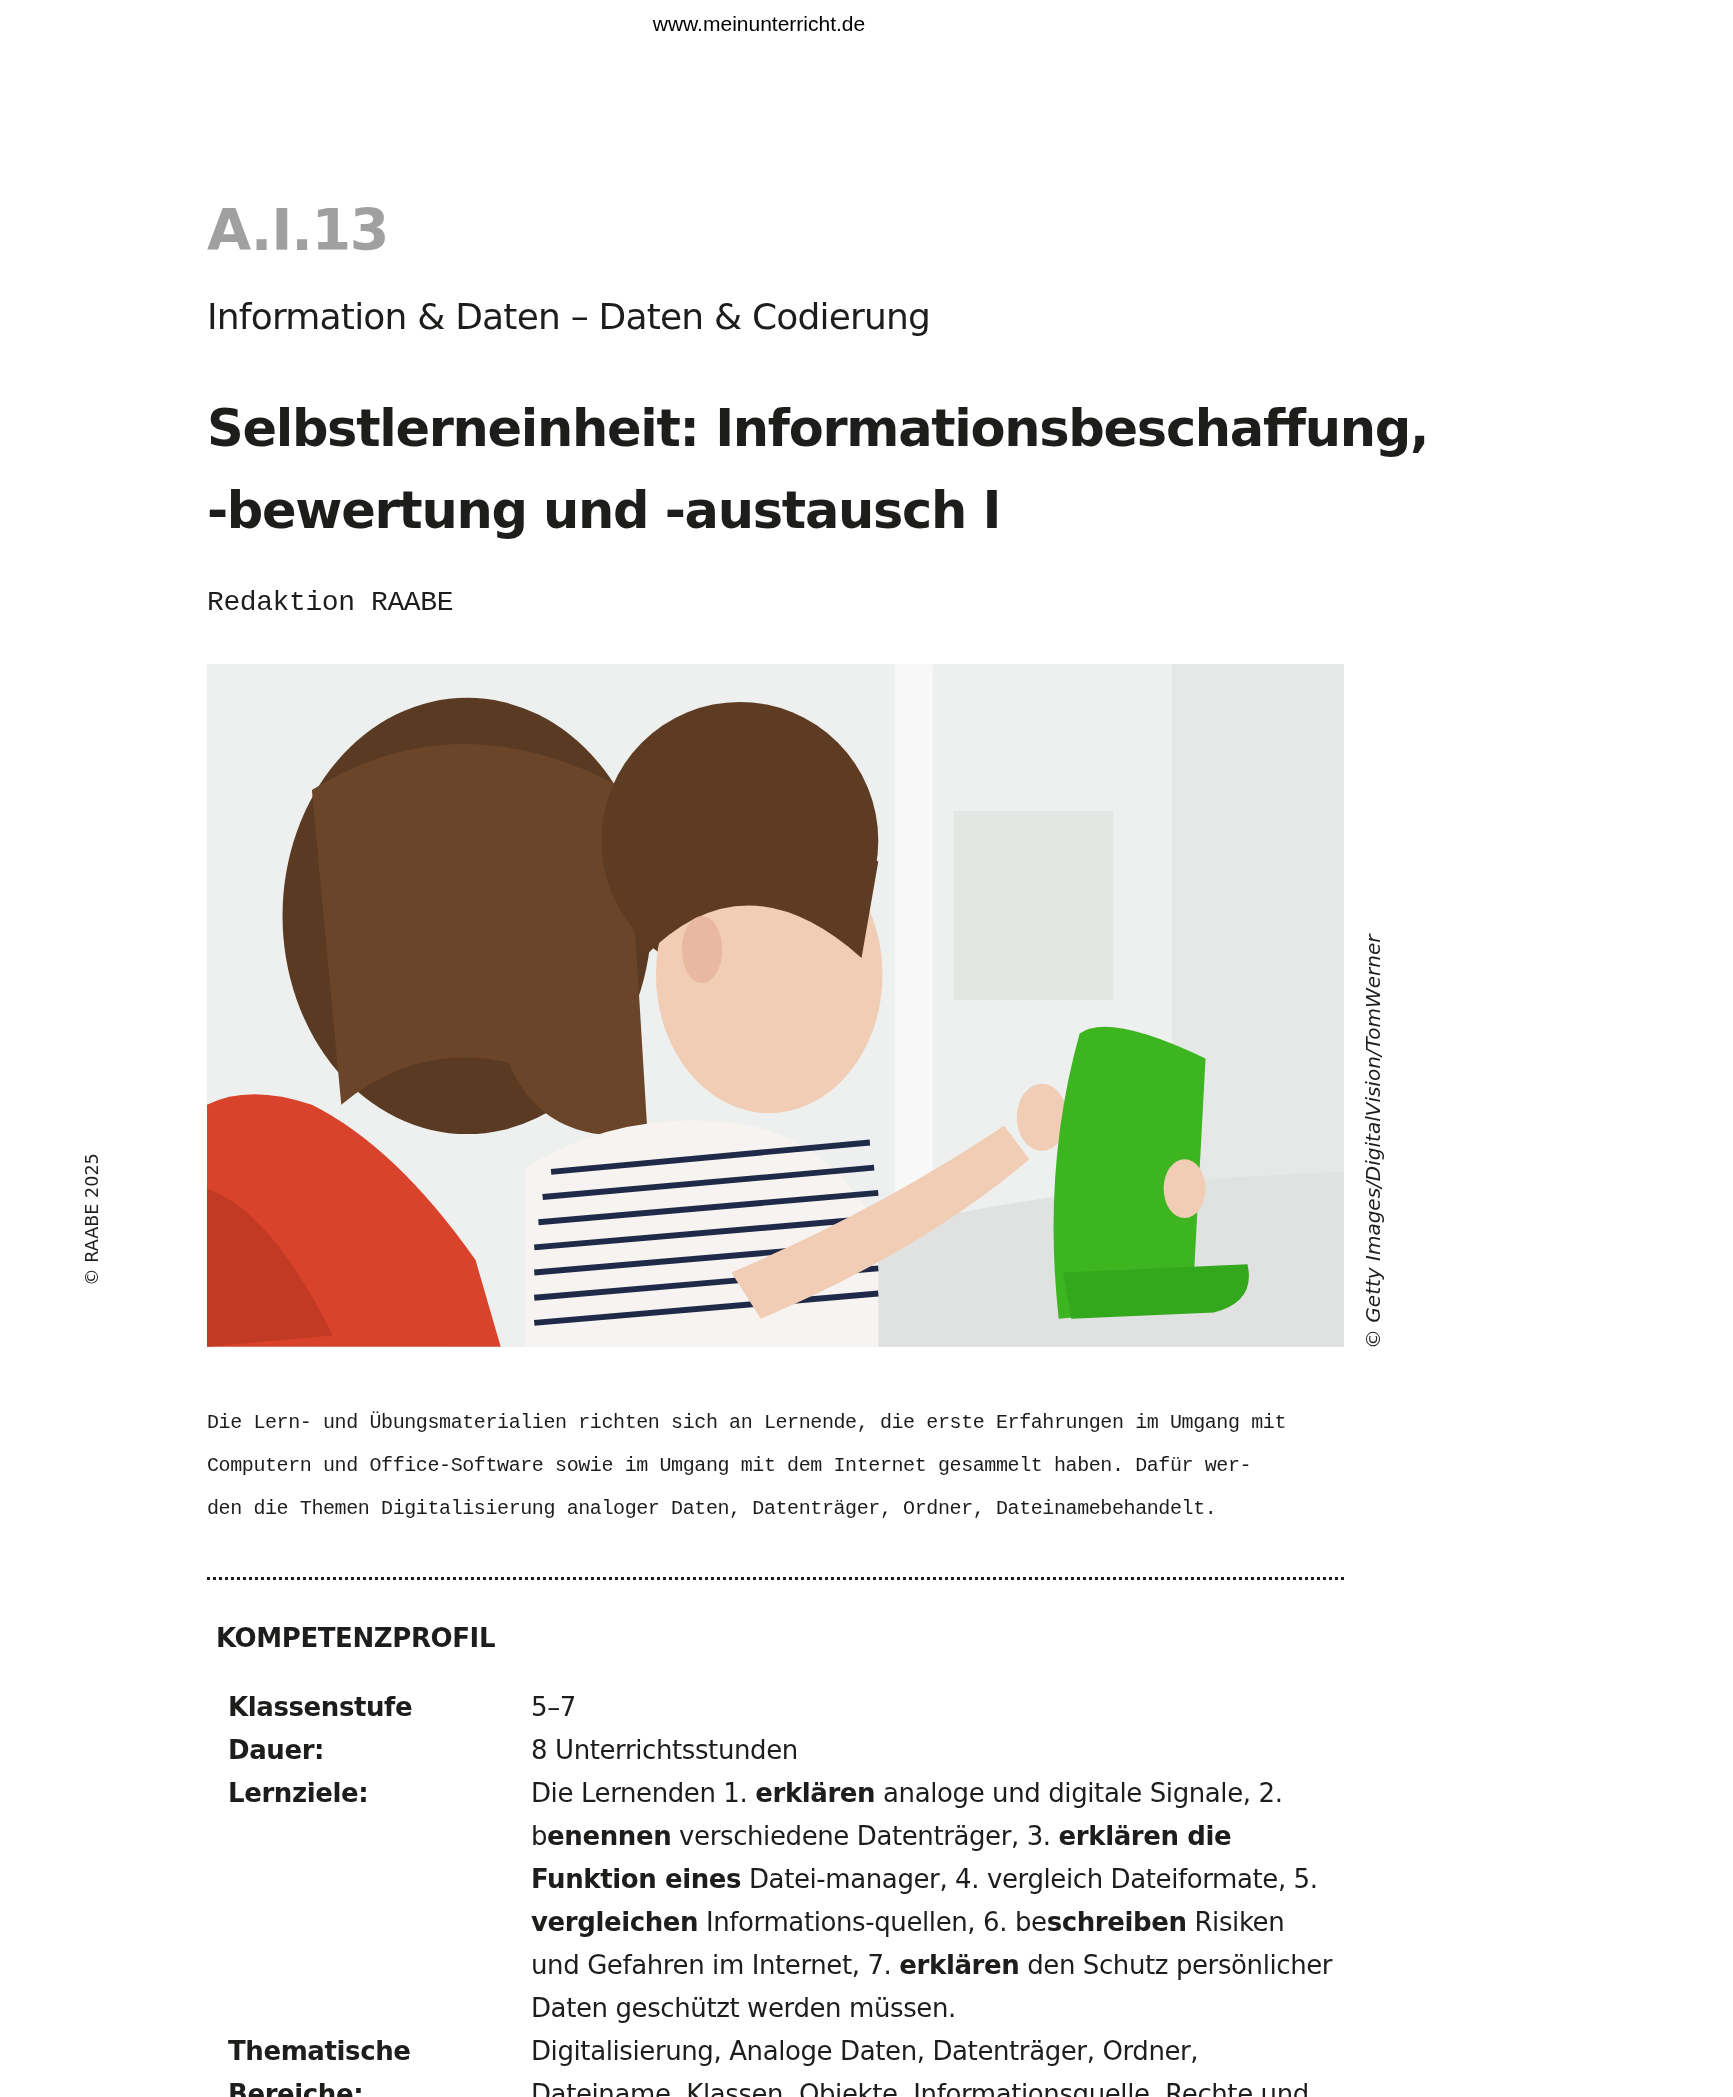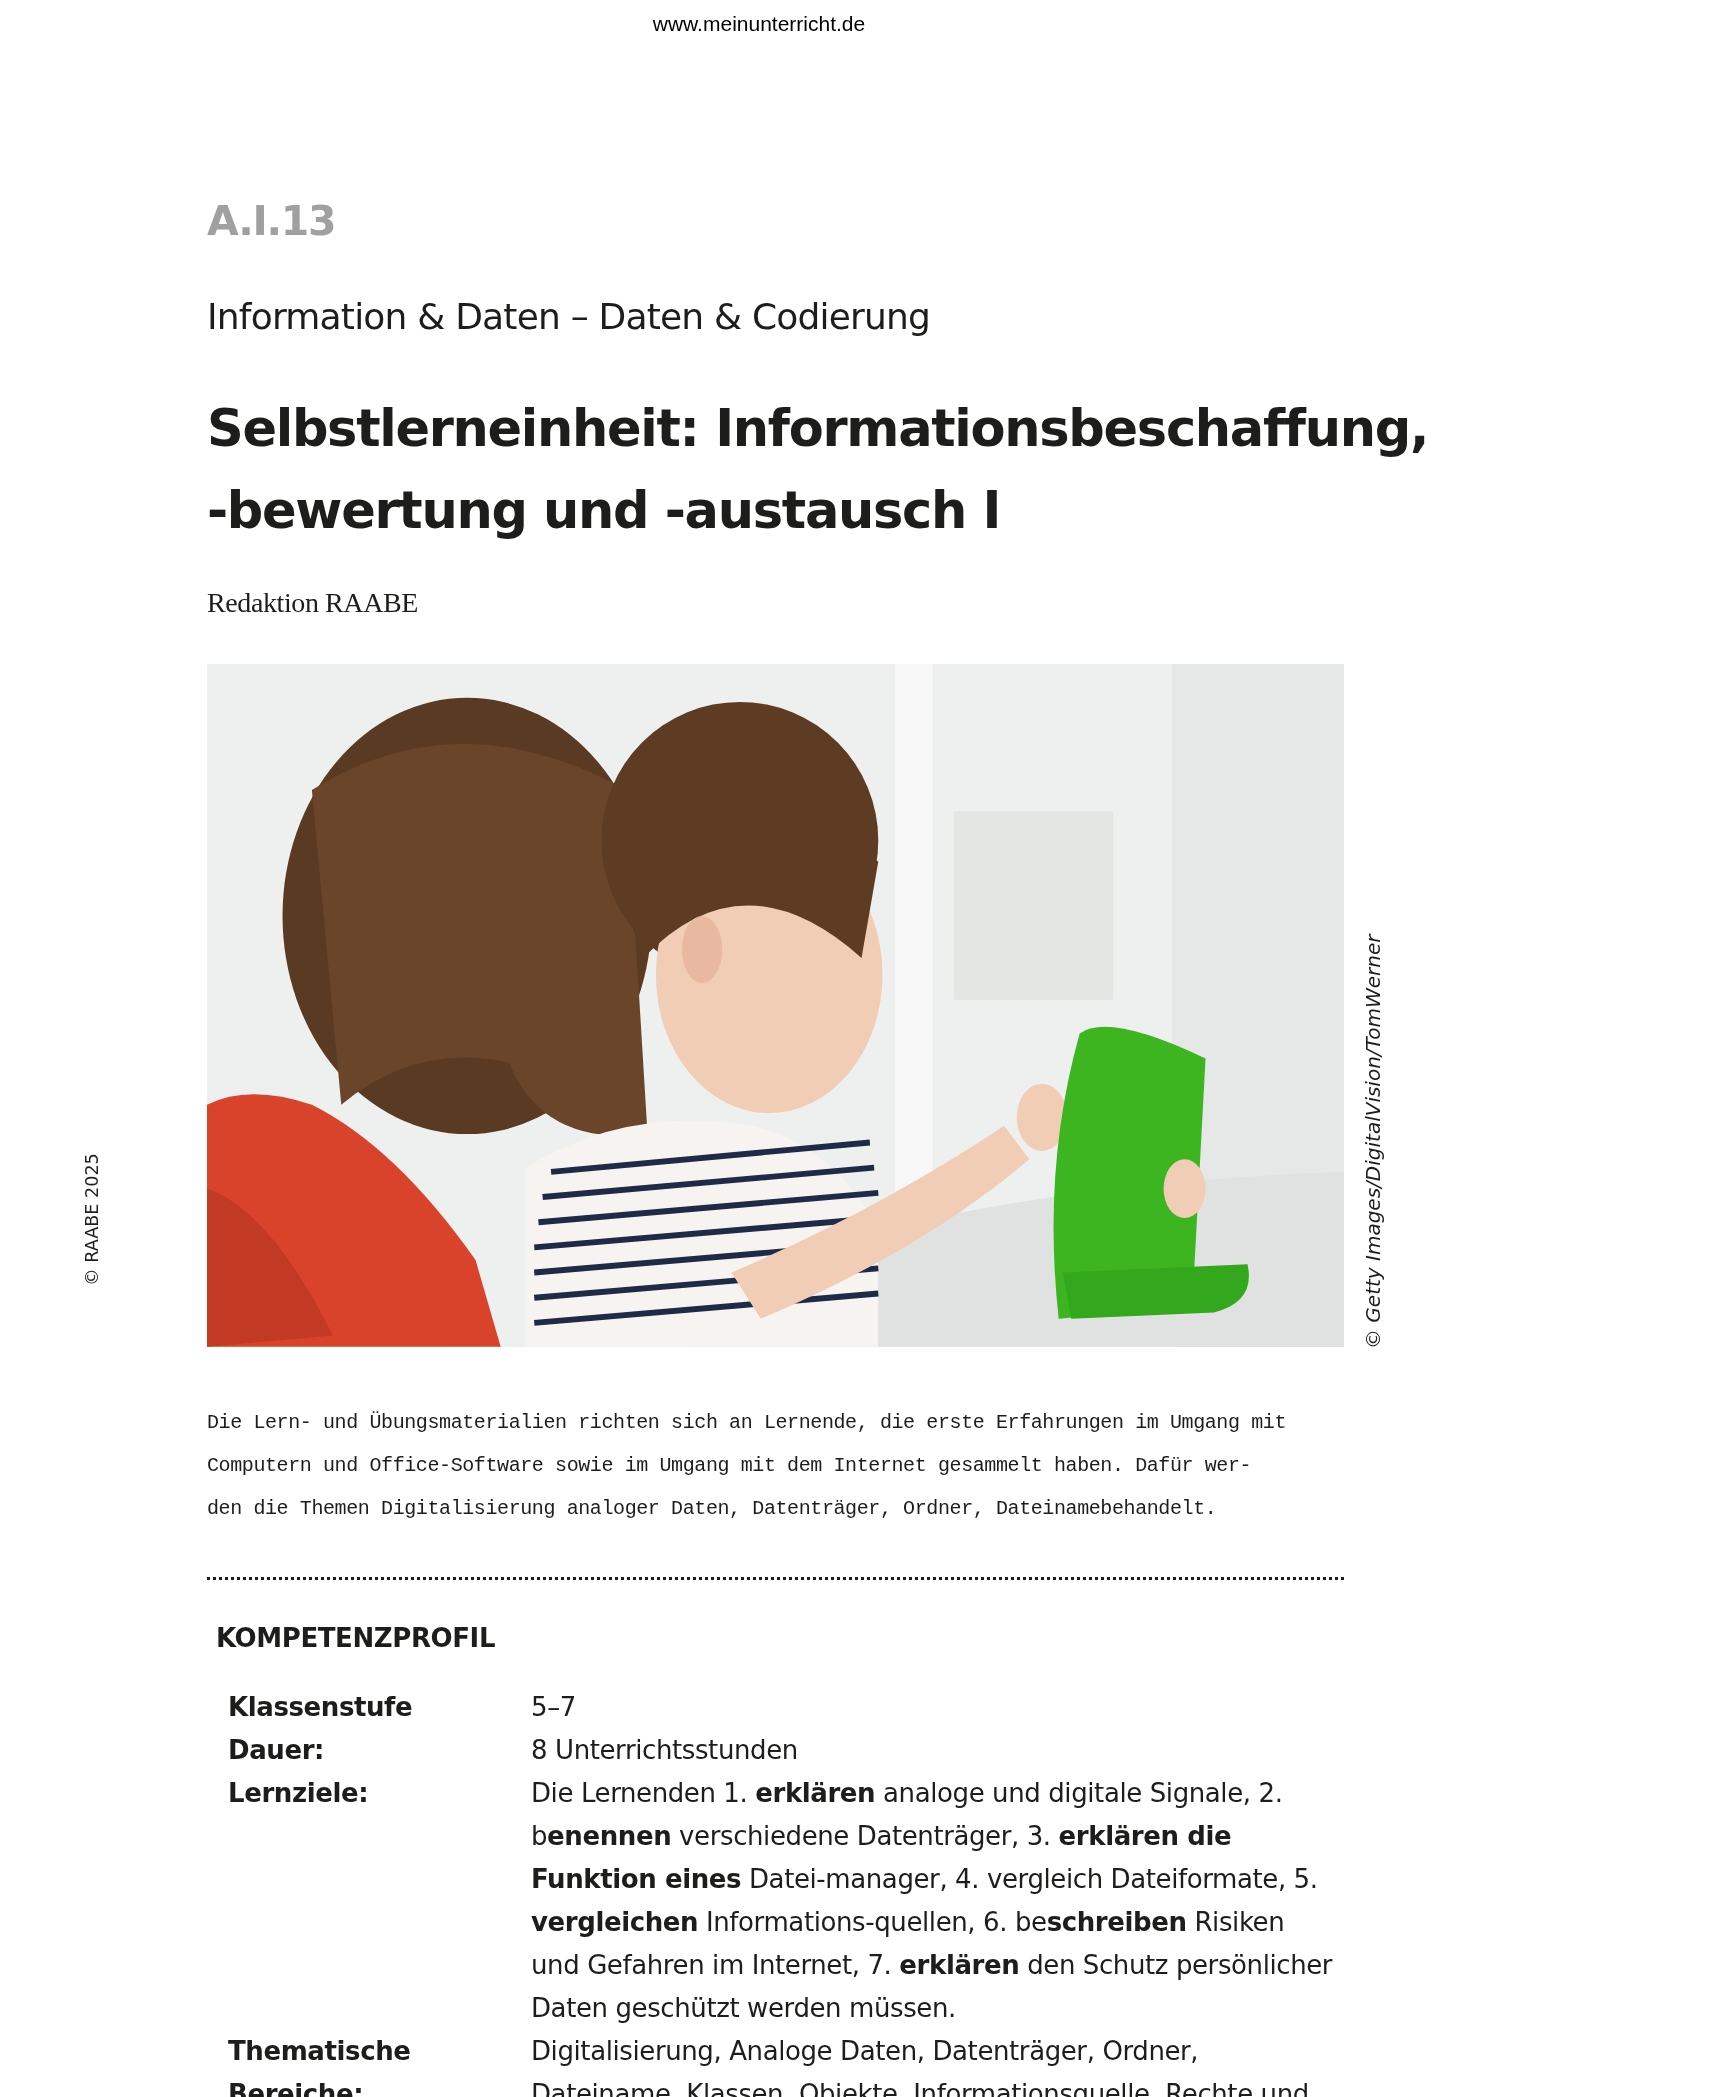--- a/index.html
+++ b/index.html
@@ -1,27 +1,27 @@
 <!DOCTYPE html>
 <html style="font-size:6.7px"><head>
 <meta charset="utf-8">
 <style>
   html, body { margin:0; padding:0; background:#ffffff; }
   body { width:1734px; height:2452px; position:relative; overflow:hidden;
          font-family:"Liberation Sans", sans-serif; color:#1d1d1b; }
   .watermark-top { position:absolute; top:11.7px; left:0; width:1518px; text-align:center;
          font-family:"Liberation Sans", sans-serif; font-size:21px; color:#000; }
-  .doc-id { position:absolute; left:207px; top:197px; font-size:41px; font-weight:bold;
+  .doc-id { position:absolute; left:207px; top:197px; font-size:57px; font-weight:bold;
          color:#a0a0a0; letter-spacing:-1.3px; font-family:"DejaVu Sans", sans-serif; }
   .series { position:absolute; left:207px; top:296px; font-size:36px; color:#1d1d1b;
          letter-spacing:-0.8px; font-family:"DejaVu Sans", sans-serif; }
   .title { position:absolute; left:207px; top:388px; font-size:51px; font-weight:bold;
          line-height:82px; color:#1d1d1b; letter-spacing:-1.3px; font-family:"DejaVu Sans", sans-serif; }
   .author { position:absolute; left:207px; top:587px; font-size:28px; color:#1d1d1b;
-         letter-spacing:-0.4px; font-family:Liberation Serif, serif; }
+         letter-spacing:-0.4px; font-family:Liberation Mono, monospace; }
   .photo { position:absolute; left:207px; top:664px; width:1137px; height:683px; overflow:hidden;
          background:linear-gradient(90deg,#e9ecea 0%,#f2f4f3 40%,#e3e7e6 70%,#eef0ef 100%); }
   .photo svg { display:block; }
   .credit { position:absolute; left:1361px; top:1349px; transform-origin:0 0; transform:rotate(-90deg);
          font-size:20px; font-style:italic; color:#1d1d1b; white-space:nowrap; font-family:"DejaVu Sans", sans-serif; }
   .copyright { position:absolute; left:82px; top:1286px; transform-origin:0 0; transform:rotate(-90deg);
          font-size:17.6px; color:#1d1d1b; white-space:nowrap; font-family:"DejaVu Sans", sans-serif; }
   .intro { position:absolute; left:207px; top:1401px; width:1141px; font-size:20px; line-height:43px;
          color:#1d1d1b; letter-spacing:-0.4px; font-family:Liberation Mono, monospace; }
   .intro p { margin:0; }

